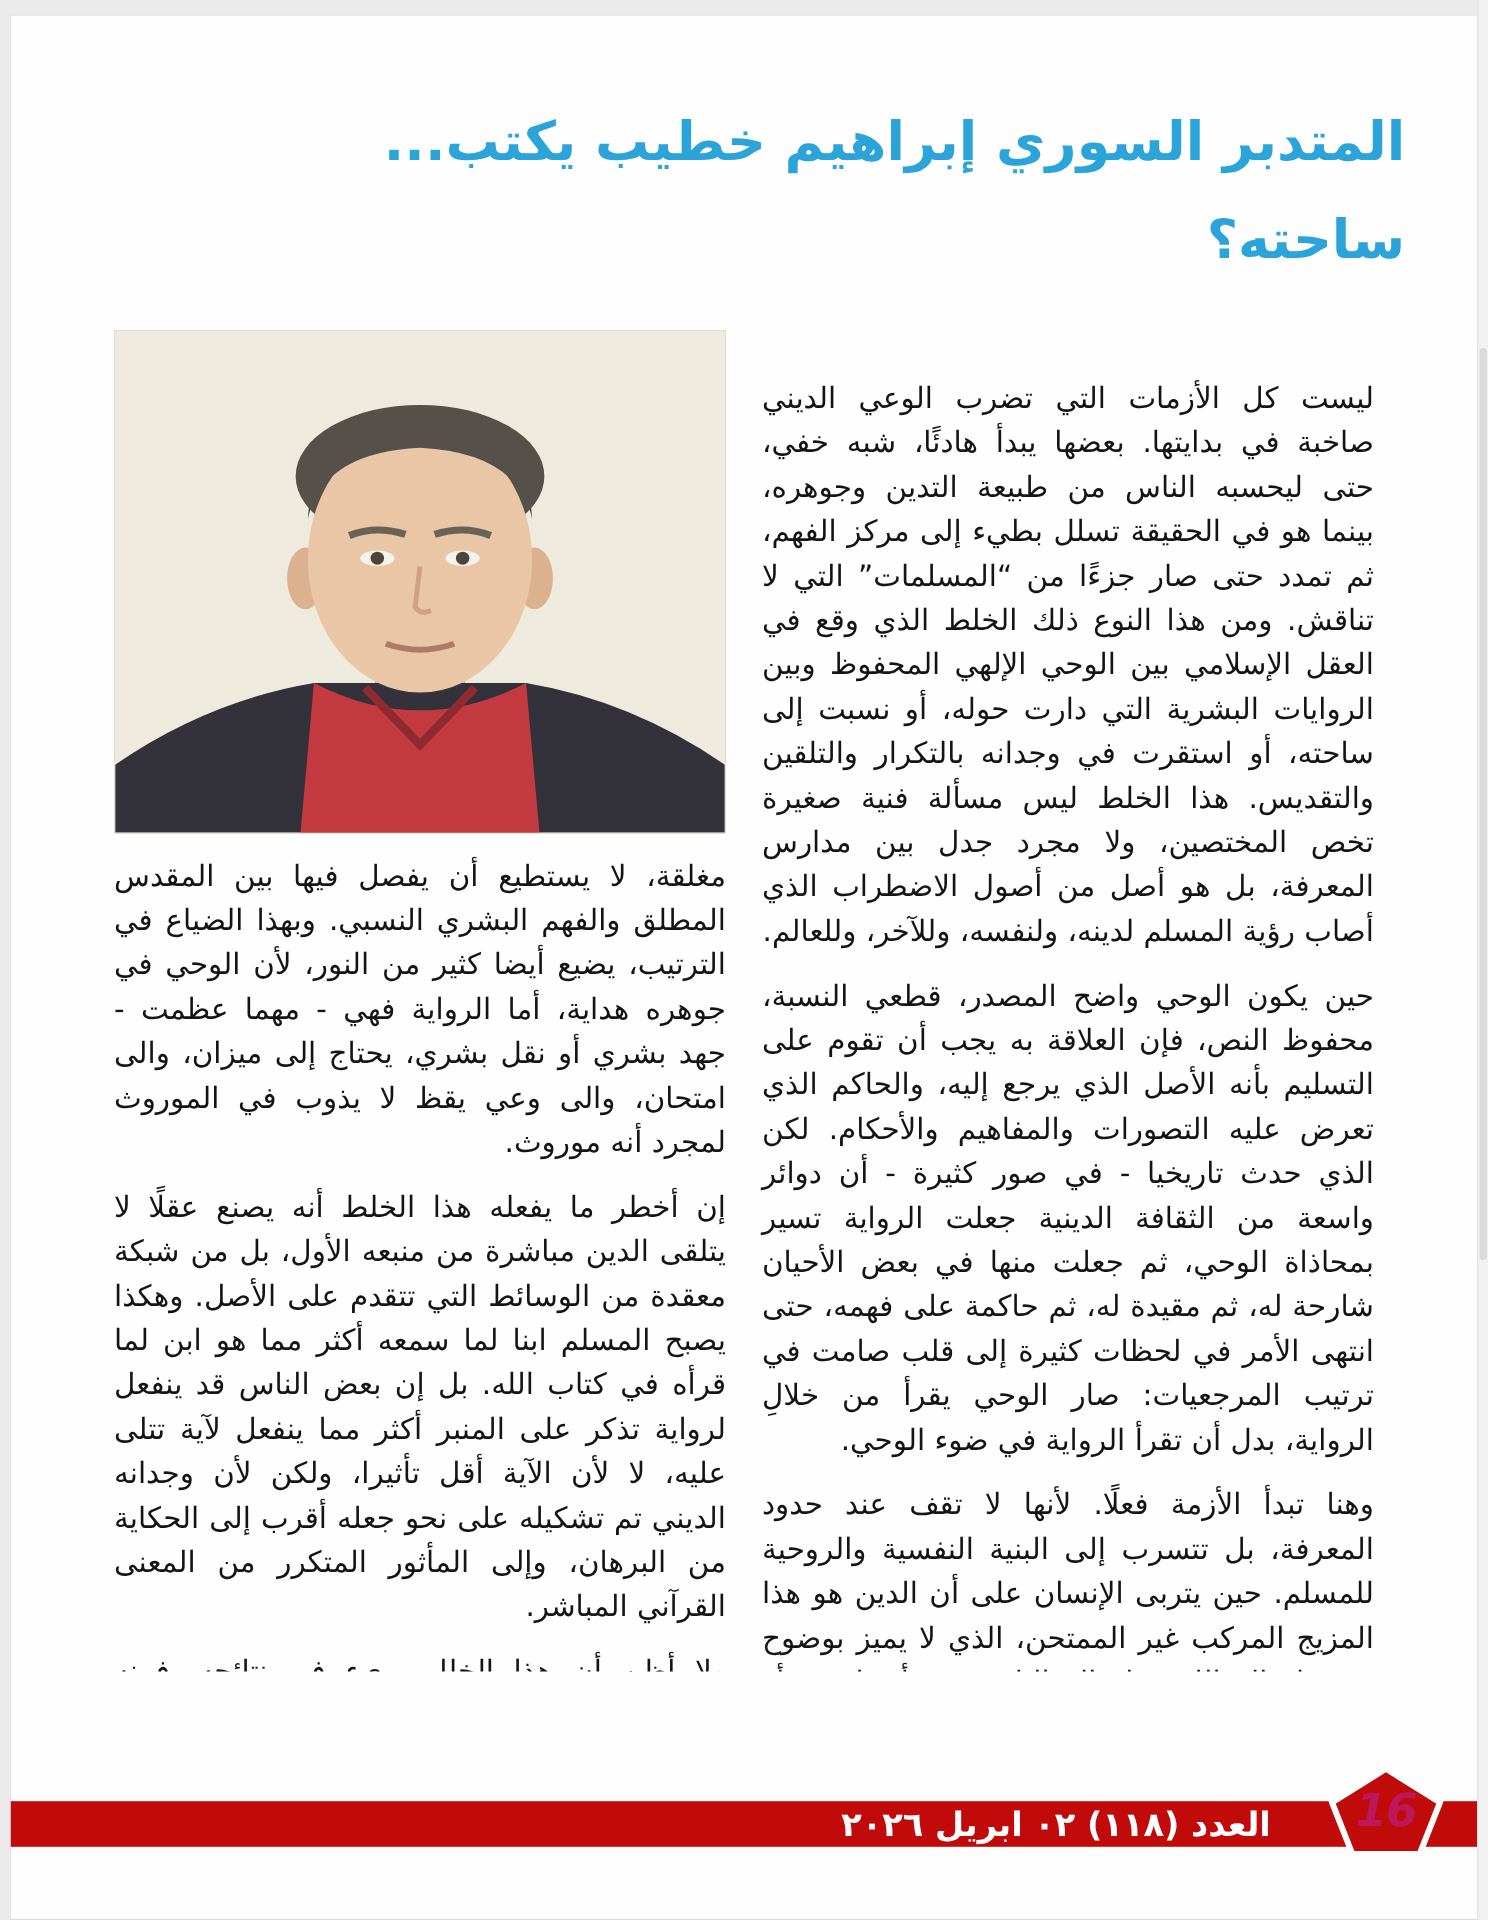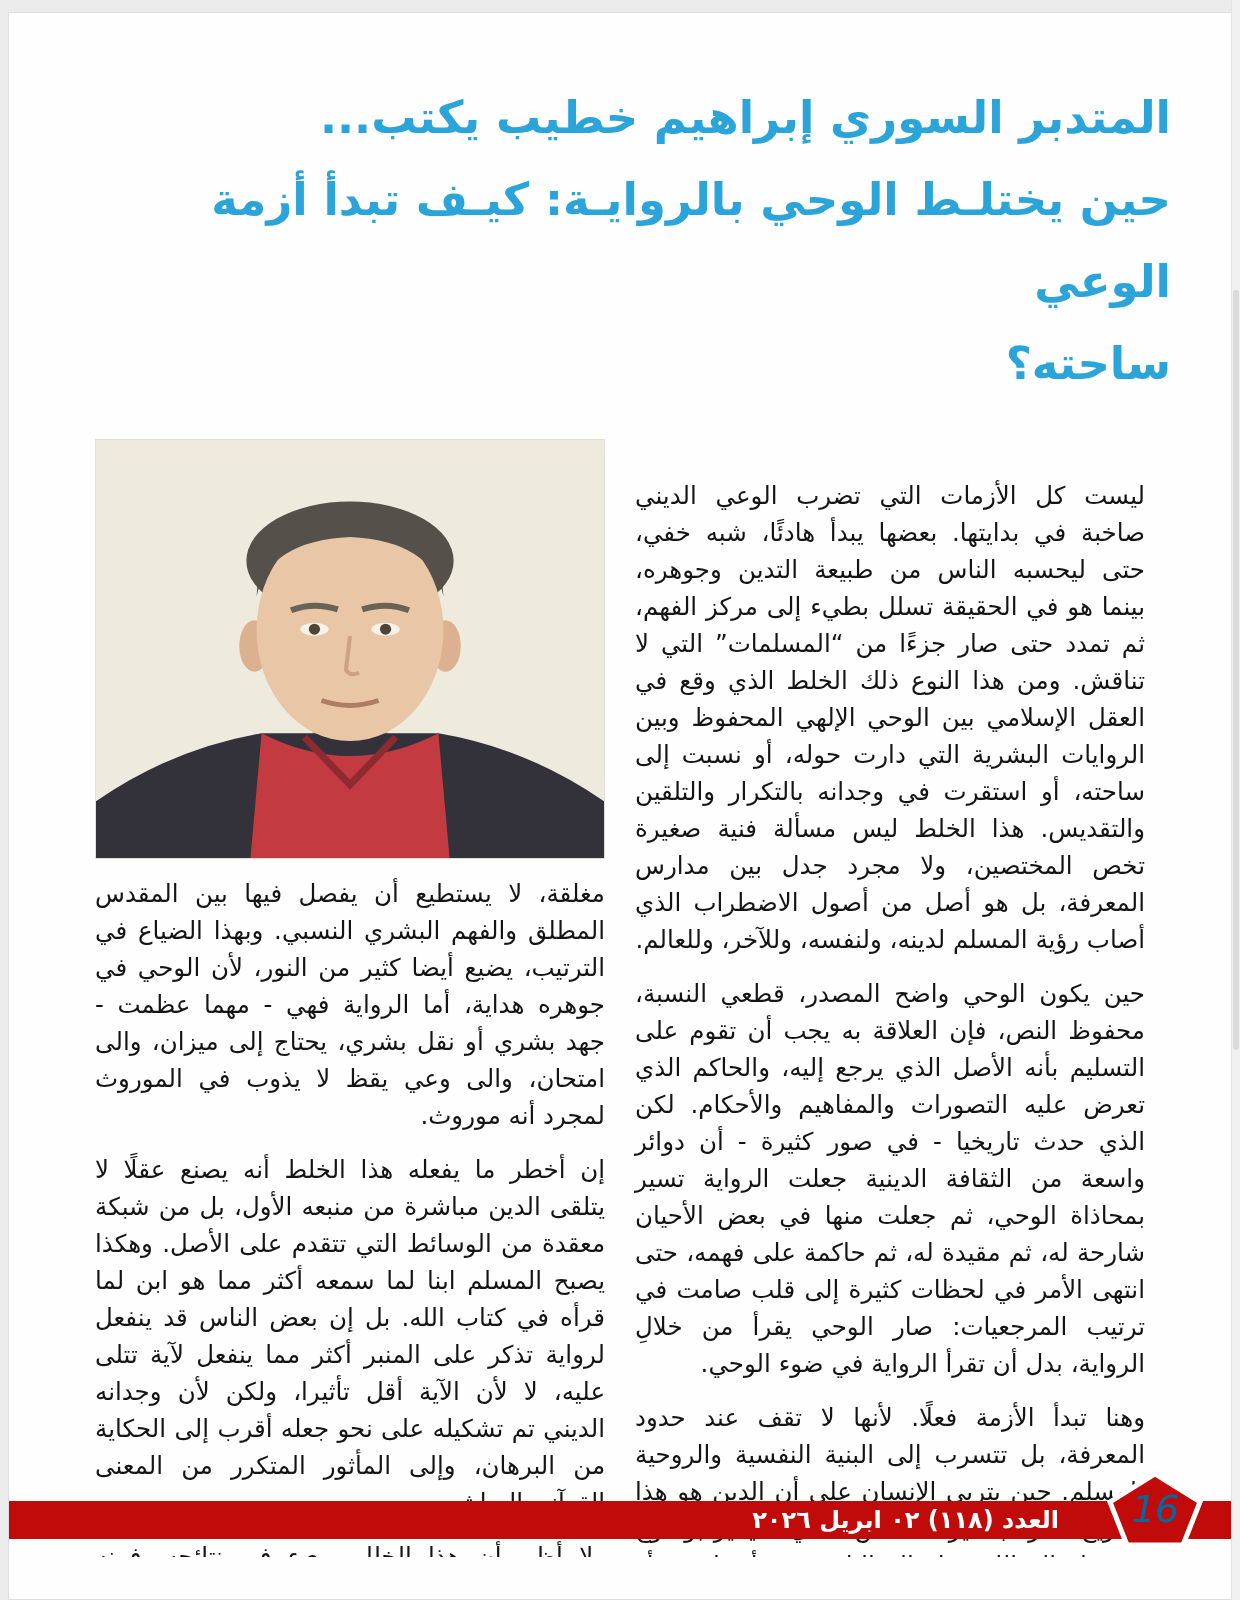--- a/index.html
+++ b/index.html
@@ -58,41 +58,40 @@
   }
   .photo svg{display:block;width:100%;height:100%;}
 
   .footer-bar{
     position:absolute;left:0;right:0;top:1488px;height:38px;
   }
   .issue-text{
     position:absolute;right:172px;top:1488px;height:38px;
     display:flex;align-items:center;
     direction:rtl;
-    color:#ffffff;font-size:24px;font-weight:bold;
+    color:#ffffff;font-size:28px;font-weight:bold;
   }
   .page-badge{
     position:absolute;right:28px;top:1458px;width:96px;height:80px;
   }
   .page-badge .num{
     position:absolute;left:0;top:16px;width:96px;
     text-align:center;
-    color:#0369a1;font-size:38px;font-weight:normal;font-style:italic;
+    color:#be185d;font-size:38px;font-weight:bold;font-style:italic;
     letter-spacing:-1px;
   }
 </style>
 </head>
 <body>
 
 <div class="viewport">
   <div class="page">
 
     <h1 class="title" style="color:#2aa4d9;">
       <span>المتدبر السوري إبراهيم خطيب يكتب...</span>
-      <span>حين يختلـط الوحي بالروايـة: كيـف تبدأ أزمة الوعي</span>
       <span>ساحته؟</span>
     </h1>
 
     <div class="columns">
 
       <div class="col col-right">
         <p>ليست كل الأزمات التي تضرب الوعي الديني صاخبة في بدايتها. بعضها يبدأ هادئًا، شبه خفي، حتى ليحسبه الناس من طبيعة التدين وجوهره، بينما هو في الحقيقة تسلل بطيء إلى مركز الفهم، ثم تمدد حتى صار جزءًا من “المسلمات” التي لا تناقش. ومن هذا النوع ذلك الخلط الذي وقع في العقل الإسلامي بين الوحي الإلهي المحفوظ وبين الروايات البشرية التي دارت حوله، أو نسبت إلى ساحته، أو استقرت في وجدانه بالتكرار والتلقين والتقديس. هذا الخلط ليس مسألة فنية صغيرة تخص المختصين، ولا مجرد جدل بين مدارس المعرفة، بل هو أصل من أصول الاضطراب الذي أصاب رؤية المسلم لدينه، ولنفسه، وللآخر، وللعالم.</p>
         <p>حين يكون الوحي واضح المصدر، قطعي النسبة، محفوظ النص، فإن العلاقة به يجب أن تقوم على التسليم بأنه الأصل الذي يرجع إليه، والحاكم الذي تعرض عليه التصورات والمفاهيم والأحكام. لكن الذي حدث تاريخيا - في صور كثيرة - أن دوائر واسعة من الثقافة الدينية جعلت الرواية تسير بمحاذاة الوحي، ثم جعلت منها في بعض الأحيان شارحة له، ثم مقيدة له، ثم حاكمة على فهمه، حتى انتهى الأمر في لحظات كثيرة إلى قلب صامت في ترتيب المرجعيات: صار الوحي يقرأ من خلالِ الرواية، بدل أن تقرأ الرواية في ضوء الوحي.</p>
         <p>وهنا تبدأ الأزمة فعلًا. لأنها لا تقف عند حدود المعرفة، بل تتسرب إلى البنية النفسية والروحية للمسلم. حين يتربى الإنسان على أن الدين هو هذا المزيج المركب غير الممتحن، الذي لا يميز بوضوح بين ما قاله الله وما قاله الناس عنه أو باسمه أو حول نصه، فإنه يفقد تدريجيا القدرة على التمييز، ويصبح الدين لديه كتلة واحدة</p>
       </div>

